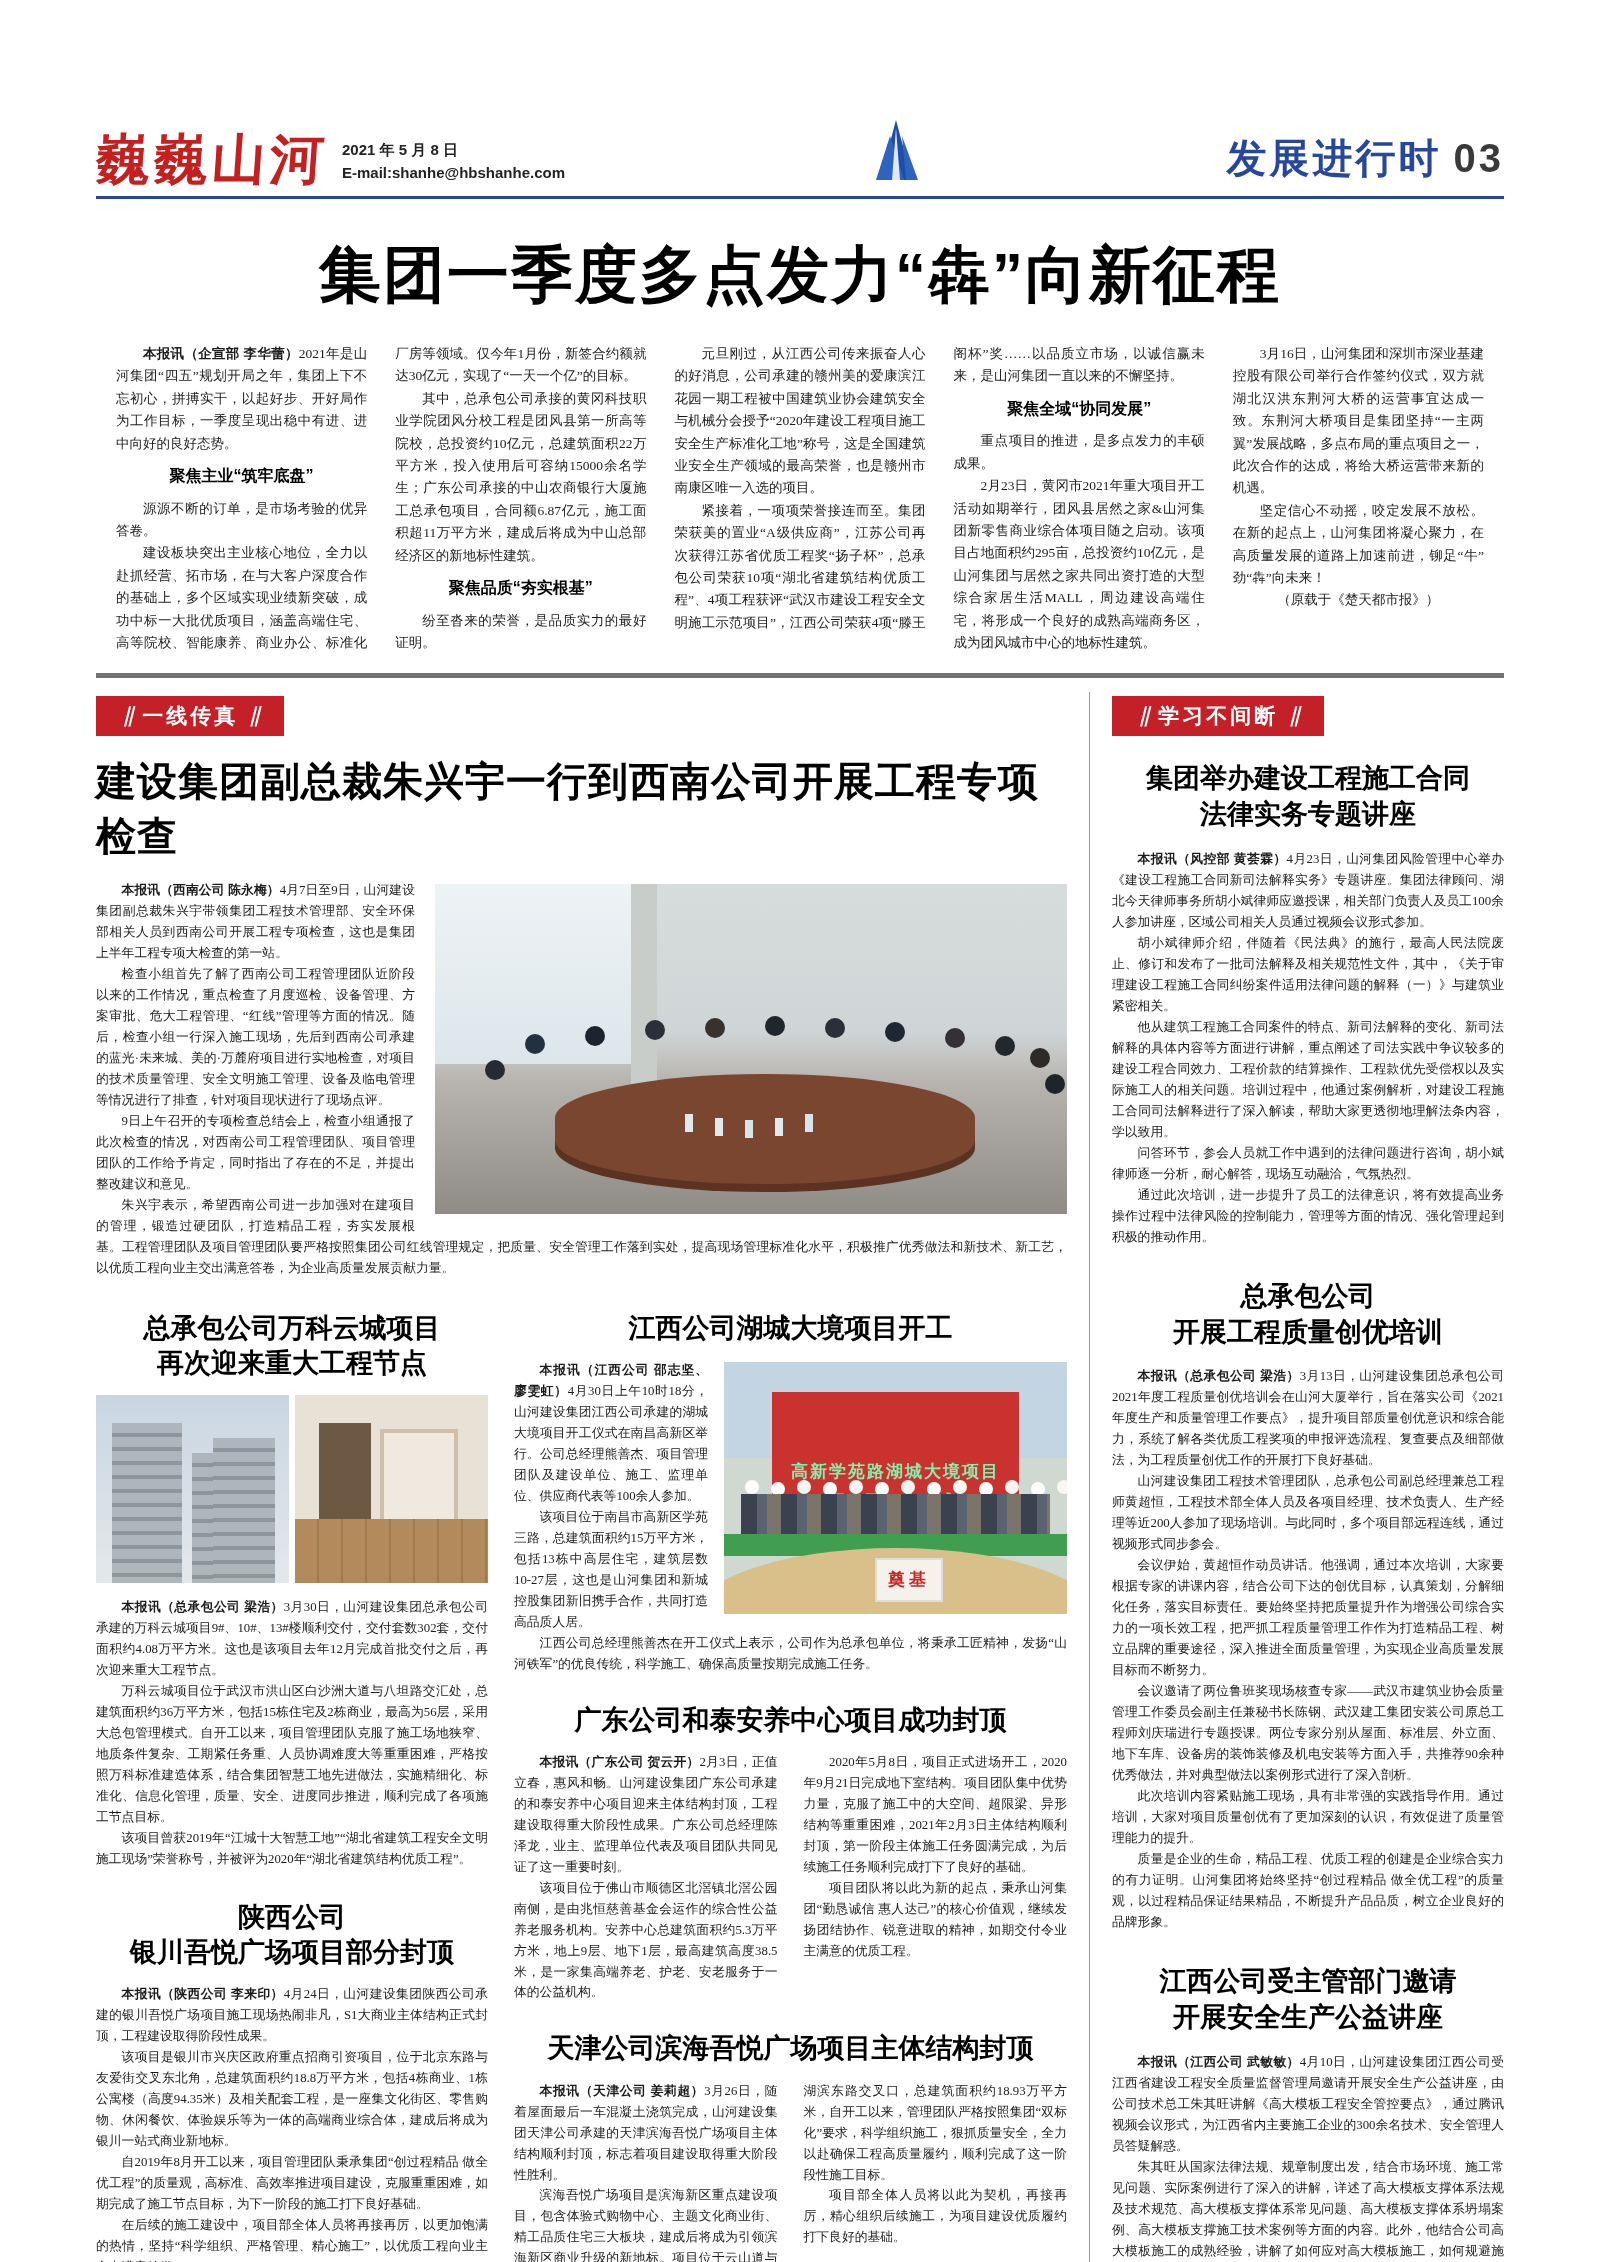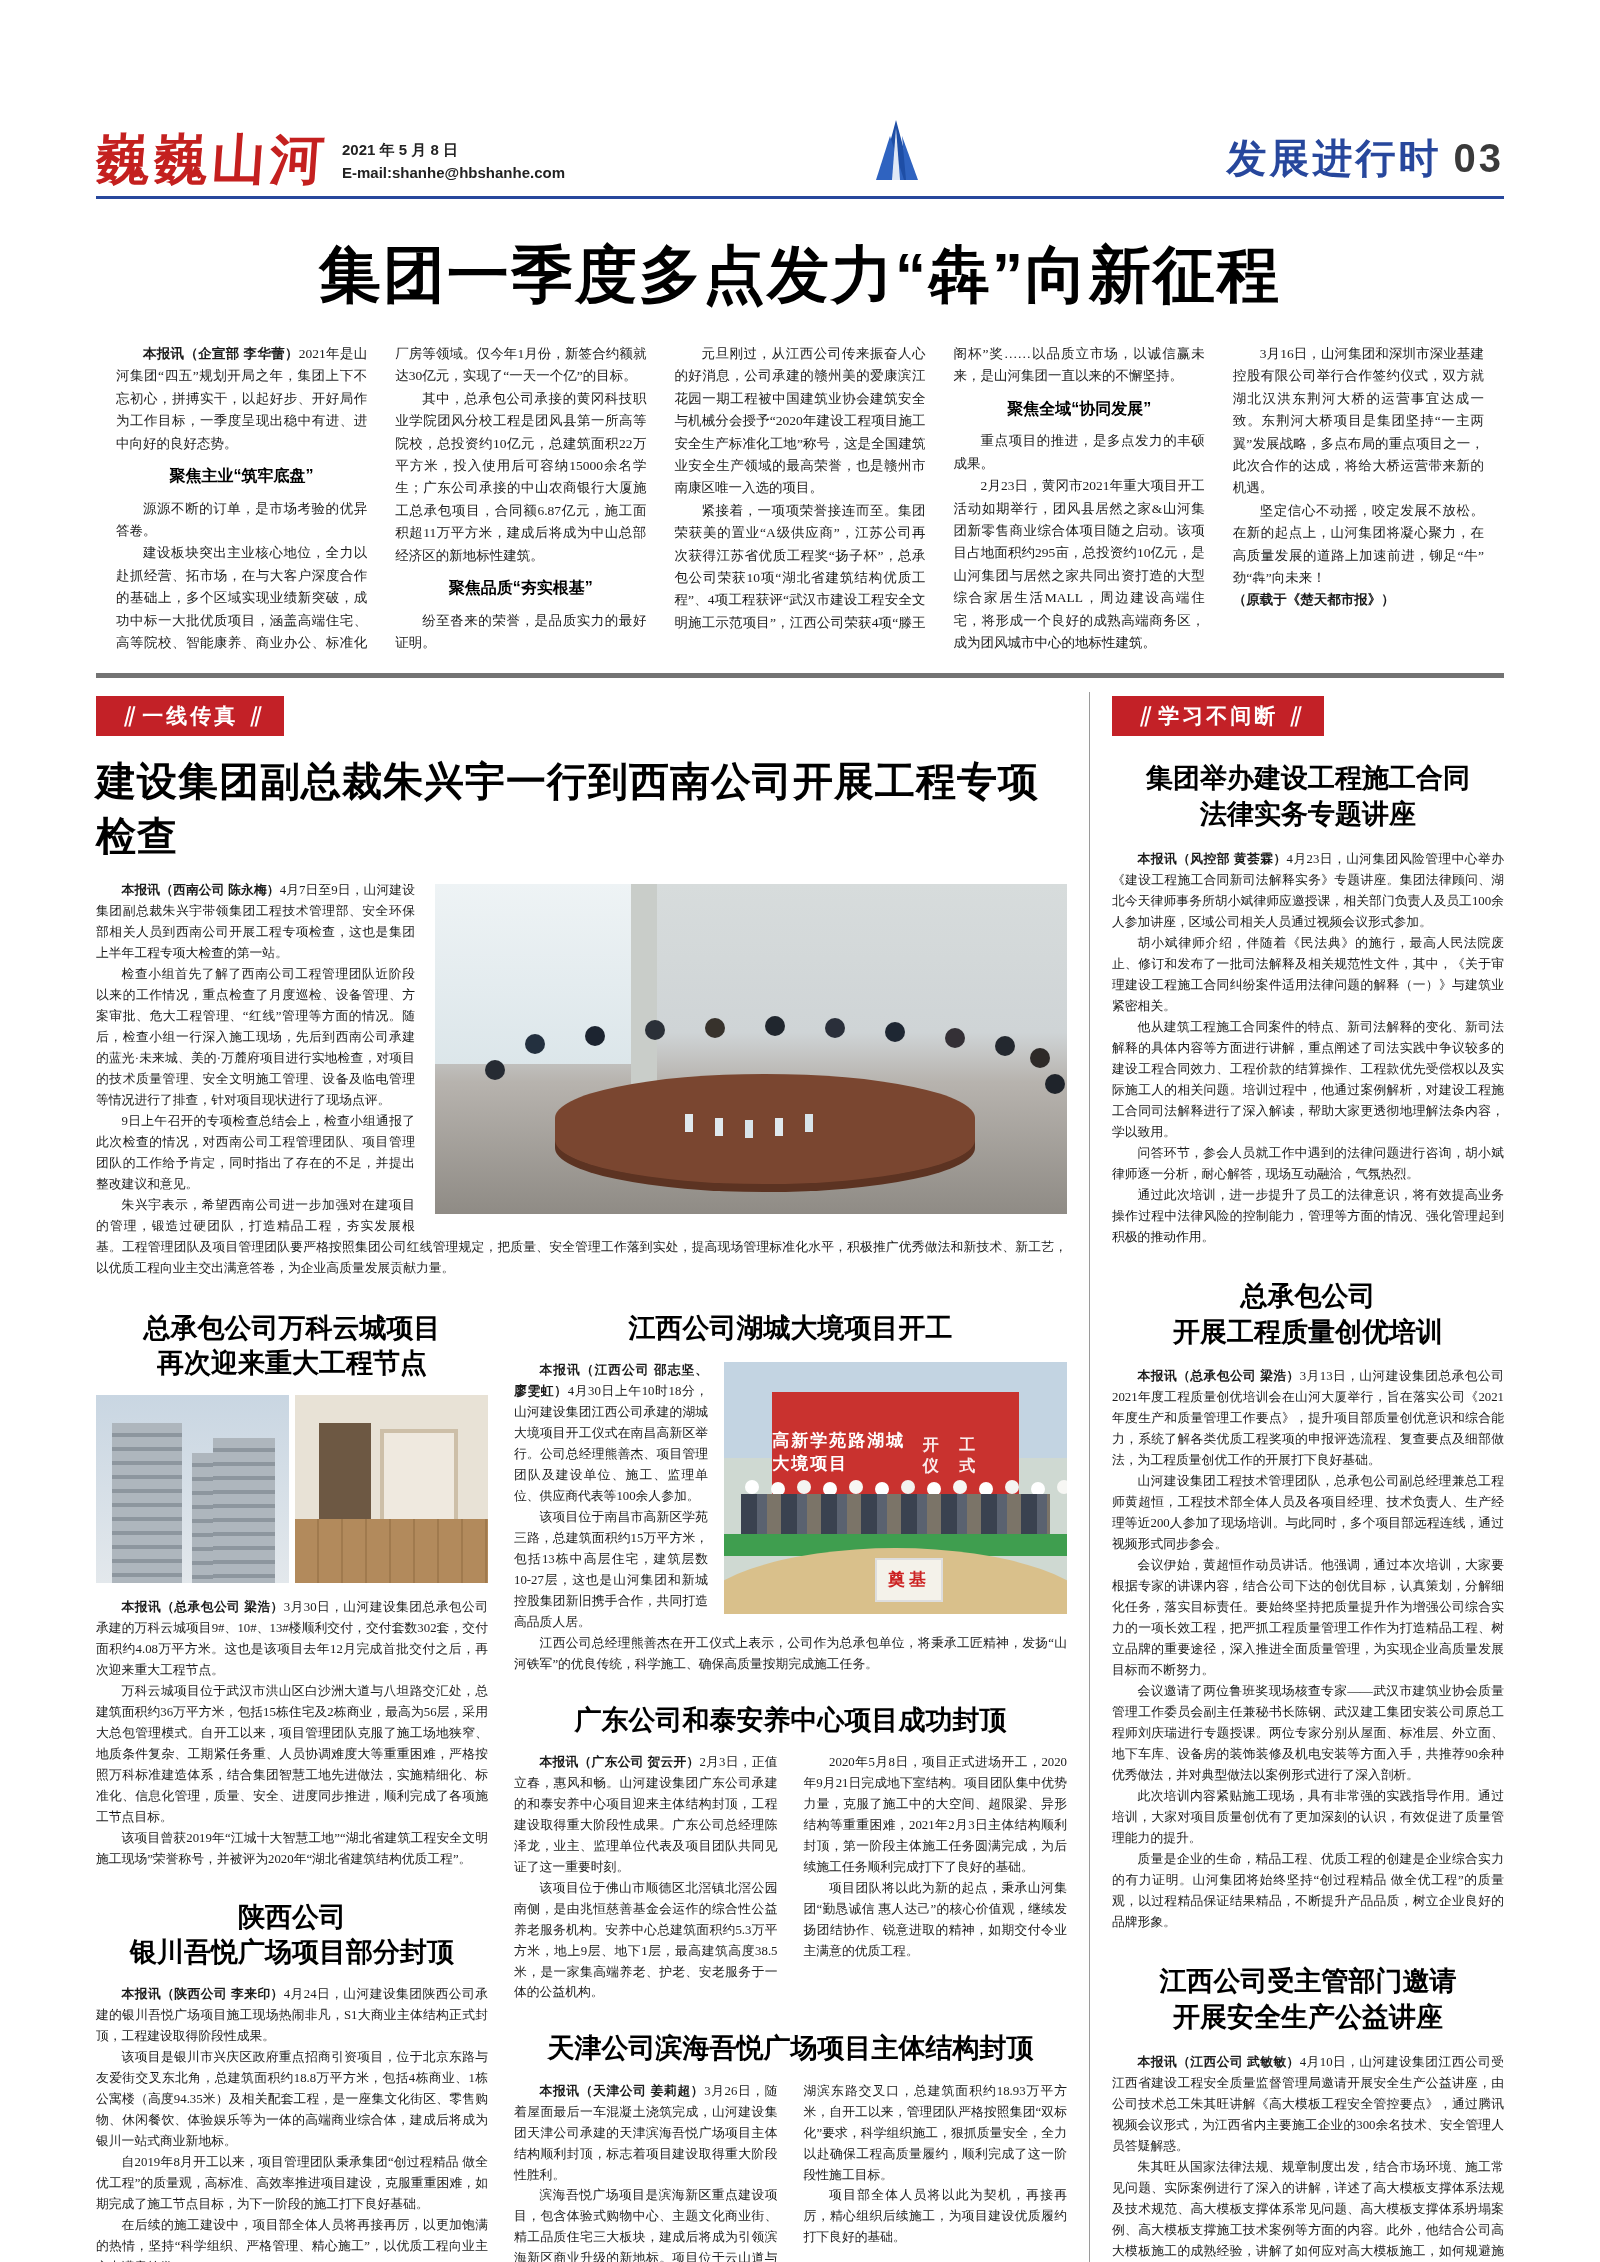--- a/index.html
+++ b/index.html
@@ -15,21 +15,21 @@
   .hdr-meta{font-family:"Liberation Sans",sans-serif;font-size:15px;font-weight:bold;color:#222;line-height:1.5;padding-bottom:2px;}
   .hdr-logo{flex:0 0 auto;margin:0 30px;}
   .hdr-right{font-family:"Liberation Sans",sans-serif;font-weight:bold;font-size:40px;color:#27479c;letter-spacing:3px;white-space:nowrap;}
   .hdr-right .pageno{color:#3a3a3a;margin-left:12px;}
   
   .lead{padding:34px 20px 18px 20px;border-bottom:5px solid #737373;}
   .lead h1{margin:0 0 26px 0;text-align:center;font-family:"Liberation Sans","DejaVu Sans",sans-serif;font-weight:bold;font-size:62px;letter-spacing:2px;color:#000;}
   .lead-body{column-count:5;column-gap:28px;height:312px;column-fill:auto;text-align:justify;font-size:13.5px;line-height:1.66;}
   .lead-body p{margin:0;text-indent:2em;}
   .lead-body h4{margin:8px 0;text-align:center;font-family:"Liberation Sans",sans-serif;font-size:16px;color:#000;}
-  .lead-body p.r{text-align:left;text-indent:0;font-weight:bold;}
+  .lead-body p.r{text-align:center;text-indent:0;font-weight:normal;}
   
   .main{display:flex;margin-top:14px;}
   .zone-left{flex:1 1 auto;padding-right:22px;min-width:0;}
   .zone-rail{flex:0 0 392px;border-left:1px solid #9a9a9a;padding-left:22px;}
   .badge{display:inline-flex;align-items:center;gap:10px;background:#c32127;color:#fff;
     font-family:"Liberation Sans",sans-serif;font-weight:bold;font-size:21px;
     padding:6px 26px;letter-spacing:3px;margin:4px 0 14px 0;}
   .badge .sl{font-weight:bold;font-style:italic;letter-spacing:-2px;}
   article{display:block;}
   article .paras p{margin:0;text-indent:2em;text-align:justify;font-size:12.8px;line-height:1.64;}
@@ -56,21 +56,21 @@
   .ph-tower .t1{left:16px;width:70px;height:160px;}
   .ph-tower .t2{left:96px;width:56px;height:130px;}
   .ph-tower .t3{right:14px;width:62px;height:145px;}
   .ph-room{flex:1;height:188px;position:relative;background:#e8e2d6;overflow:hidden;}
   .ph-room .floor{position:absolute;bottom:0;left:0;right:0;height:64px;background:repeating-linear-gradient(90deg,#b28a5c 0 22px,#a07a4e 22px 24px);}
   .ph-room .door{position:absolute;left:24px;top:28px;width:52px;height:100px;background:#6d5843;}
   .ph-room .door2{position:absolute;right:30px;top:34px;width:70px;height:92px;background:#efe9df;border:4px solid #cdbfa8;}
   
   .art-mid .paras.narrow{width:100%;}
   .ph-ground{float:right;width:62%;height:252px;margin:2px 0 8px 16px;position:relative;overflow:hidden;background:linear-gradient(#c3d4e2 0 38%,#cfd9d2 38% 100%);}
-  .ph-ground .board{position:absolute;left:14%;top:30px;width:72%;height:120px;background:#c9322f;display:flex;flex-direction:row;align-items:center;justify-content:flex-end;color:#ffffff;font-family:"Liberation Sans",sans-serif;font-weight:bold;}
+  .ph-ground .board{position:absolute;left:14%;top:30px;width:72%;height:120px;background:#c9322f;display:flex;flex-direction:column;align-items:center;justify-content:flex-end;color:#86efac;font-family:"Liberation Sans",sans-serif;font-weight:bold;}
   .ph-ground .board .b1{font-size:17px;letter-spacing:2px;}
   .ph-ground .board .b2{font-size:16px;letter-spacing:8px;margin-top:8px;opacity:.92;}
   .ph-ground .crowd{position:absolute;left:6%;top:118px;width:14px;height:14px;border-radius:50%;background:#fff;box-shadow:26px 2px 0 #fdfdfd,52px 0 0 #f4f4f2,78px 2px 0 #fff,104px 0 0 #f7f7f4,130px 2px 0 #fff,156px 0 0 #f2f2ef,182px 2px 0 #fff,208px 0 0 #f7f7f4,234px 2px 0 #fff,260px 0 0 #f4f4f2,286px 2px 0 #fff,312px 0 0 #f7f7f4,338px 2px 0 #fff;}
   .ph-ground .bodies{position:absolute;left:5%;top:132px;right:5%;height:42px;background:repeating-linear-gradient(90deg,#3a4250 0 16px,#5a6270 16px 26px,#7b7468 26px 40px);}
   .ph-ground .lawn{position:absolute;left:0;right:0;top:172px;height:22px;background:#3f9e4f;}
   .ph-ground .sand{position:absolute;left:-10%;right:-10%;top:186px;height:80px;background:#d9c08b;border-radius:50% 50% 0 0/90% 90% 0 0;}
   .ph-ground .stone{position:absolute;left:44%;top:196px;width:64px;height:40px;background:#f4f2ea;border:2px solid #ddd;color:#c22;font-family:"Liberation Sans",sans-serif;font-weight:bold;font-size:17px;display:flex;align-items:center;justify-content:center;letter-spacing:4px;}
   .two-col{column-count:2;column-gap:26px;}
   
   .zone-rail h3{font-family:"Liberation Sans",sans-serif;font-weight:bold;text-align:center;font-size:27px;line-height:1.35;color:#000;margin:10px 0 16px 0;}

